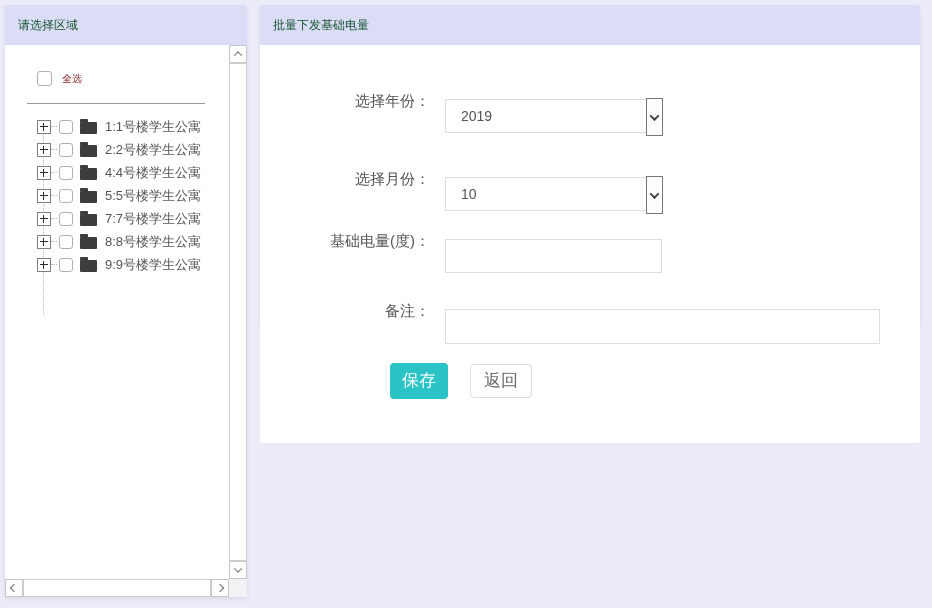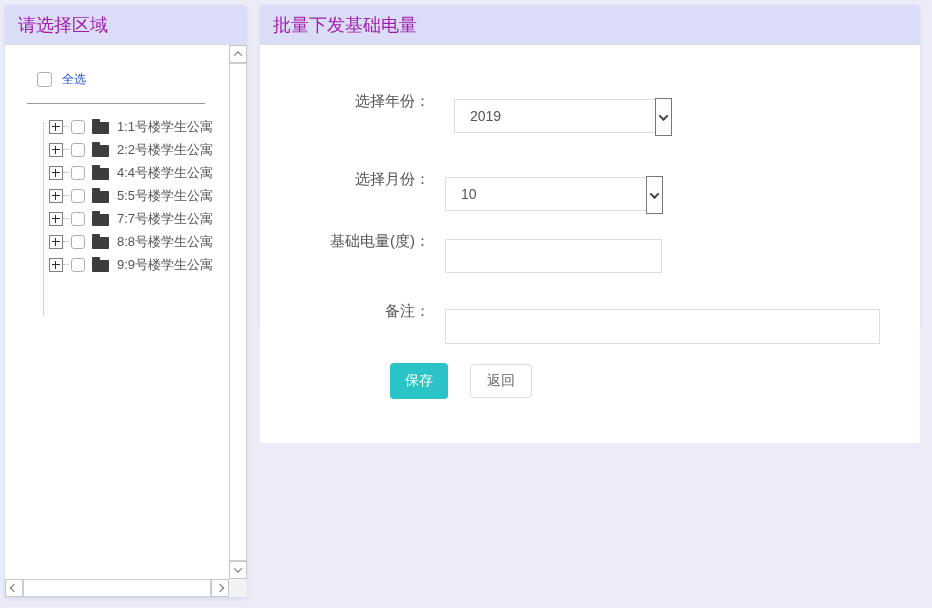--- a/index.html
+++ b/index.html
@@ -6,43 +6,43 @@
   html,body { width:932px; height:608px; }
   body {
     font-family:"Liberation Sans","DejaVu Sans",sans-serif;
     background:#ebecf8;
     position:relative;
     overflow:hidden;
     color:#555;
   }
   .panel { position:absolute; border-radius:2px; box-shadow:0 2px 4px rgba(90,90,140,0.12); background:#fff; }
   .panel-header {
-    height:40px; background:#dbddf6; color:#a21caf;
-    font-size:18px; line-height:40px; padding-left:13px;
+    height:40px; background:#dbddf6; color:#14532d;
+    font-size:12px; line-height:40px; padding-left:13px;
     border-radius:2px 2px 0 0;
   }
   
   #left-panel { left:5px; top:5px; width:242px; height:592px; }
   #left-body { position:relative; height:552px; background:#fff; }
   #tree-area { position:absolute; left:0; top:0; right:18px; bottom:18px; overflow:hidden; }
 
   .select-all-row { position:absolute; left:32px; top:26px; display:flex; align-items:center; }
   .cbx {
     width:15px; height:15px; border:1px solid #b0b0b0; border-radius:3px; background:#fff;
     flex:0 0 auto;
   }
-  .select-all-row .cbx-label { margin-left:10px; font-size:12px; color:#1d4ed8; }
+  .select-all-row .cbx-label { margin-left:10px; font-size:10px; color:#7f1d1d; }
   .tree-divider { position:absolute; left:22px; top:58px; width:178px; height:0; border-top:1px solid #9a9a9a; }
 
   #tree-rows { position:absolute; left:0; top:70px; right:0; }
   .trunk {
     position:absolute; left:38px; top:8px; width:0; height:192px;
     border-left:1px dotted #b5b5b5;
   }
-  .tree-row { position:relative; height:23px; display:flex; align-items:center; padding-left:44px; }
+  .tree-row { position:relative; height:23px; display:flex; align-items:center; padding-left:32px; }
   .plus-box {
     position:relative; width:14px; height:14px; border:1px solid #7f7f7f; background:#fff;
     flex:0 0 auto; z-index:1;
   }
   .plus-box::before { content:""; position:absolute; left:2px; right:2px; top:50%; height:1px; margin-top:-1px; background:#2c2c2c; }
   .plus-box::after  { content:""; position:absolute; top:2px; bottom:2px; left:50%; width:1px; margin-left:-1px; background:#2c2c2c; }
   .dot-stub { width:6px; border-top:1px dotted #b5b5b5; flex:0 0 auto; }
   .tree-row .cbx { width:14px; height:14px; margin-left:2px; }
   .folder-icon {
     position:relative; width:17px; height:12px; margin-left:7px; background:#3d3d3d;
@@ -92,29 +92,29 @@
   }
   .select-arrow .chev { width:7px; height:7px; border-width:2px; border-color:#444; }
   .text-input {
     height:34px; border:1px solid #ddd; background:#fff; outline:none;
     font-size:14px; color:#555; padding:0 12px;
     font-family:"Liberation Sans","DejaVu Sans",sans-serif;
   }
   .input-short { width:217px; }
   .input-long { width:435px; height:35px; }
 
-  #row-year  { left:0; top:39px;gap:9px; }
+  #row-year  { left:0; top:39px; }
   #row-month { left:0; top:117px; }
   #row-power { left:0; top:179px; }
   #row-remark{ left:0; top:249px; }
 
   .btn-row { position:absolute; left:130px; top:318px; display:flex; align-items:flex-start; }
   .btn {
-    font-size:14px; border-radius:4px; cursor:pointer; text-align:center;
-    font-family:Liberation Serif, serif;
+    font-size:17px; border-radius:4px; cursor:pointer; text-align:center;
+    font-family:Liberation Sans, sans-serif;
   }
   .btn-save {
     width:58px; height:36px; background:#2ac4c6; color:#fff; border:none; line-height:36px;
   }
   .btn-back {
     width:62px; height:34px; margin-left:22px; margin-top:1px;
     background:#fff; color:#666; border:1px solid #dcdcdc; line-height:32px;
   }
 </style>
 </head>

